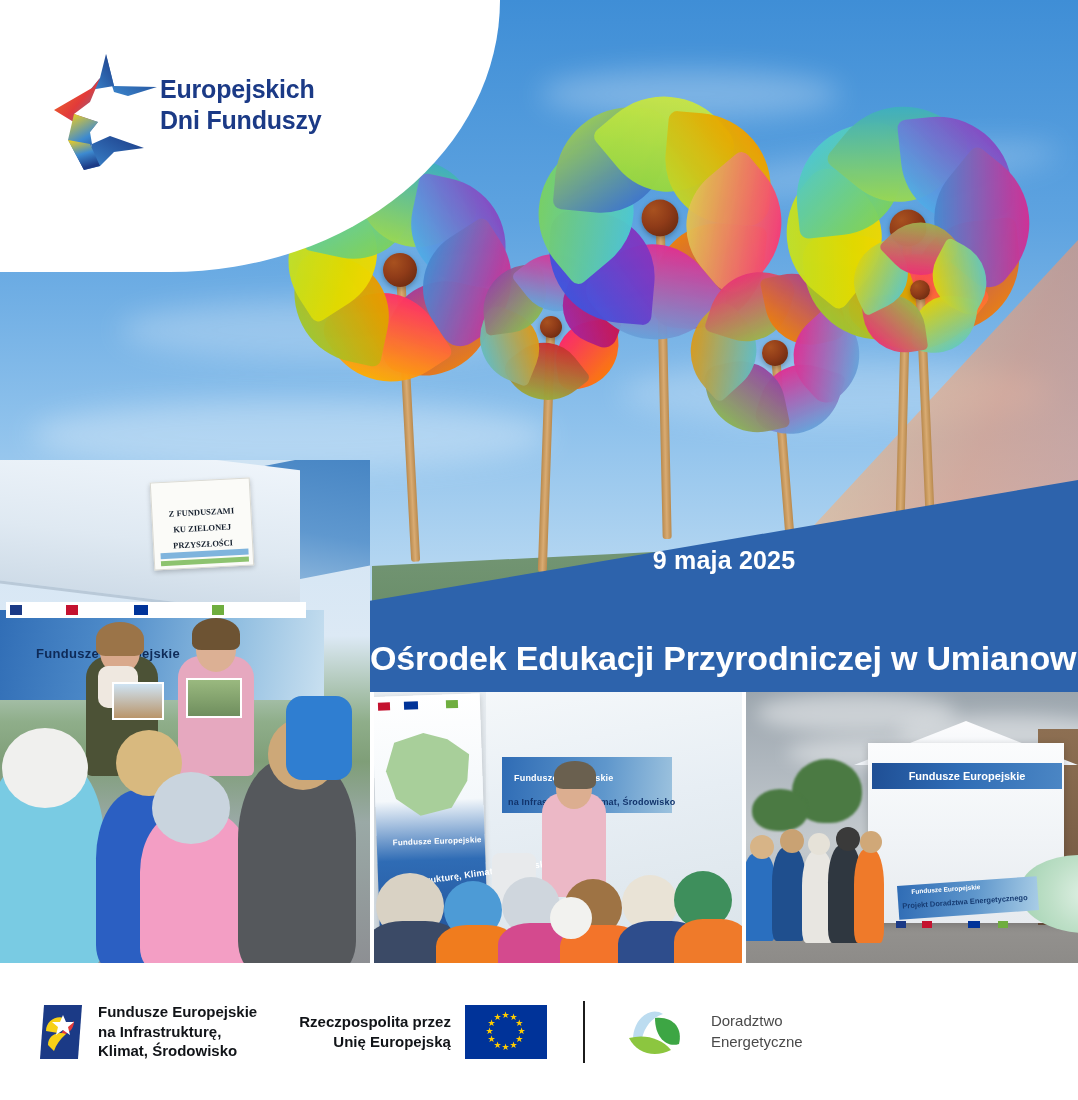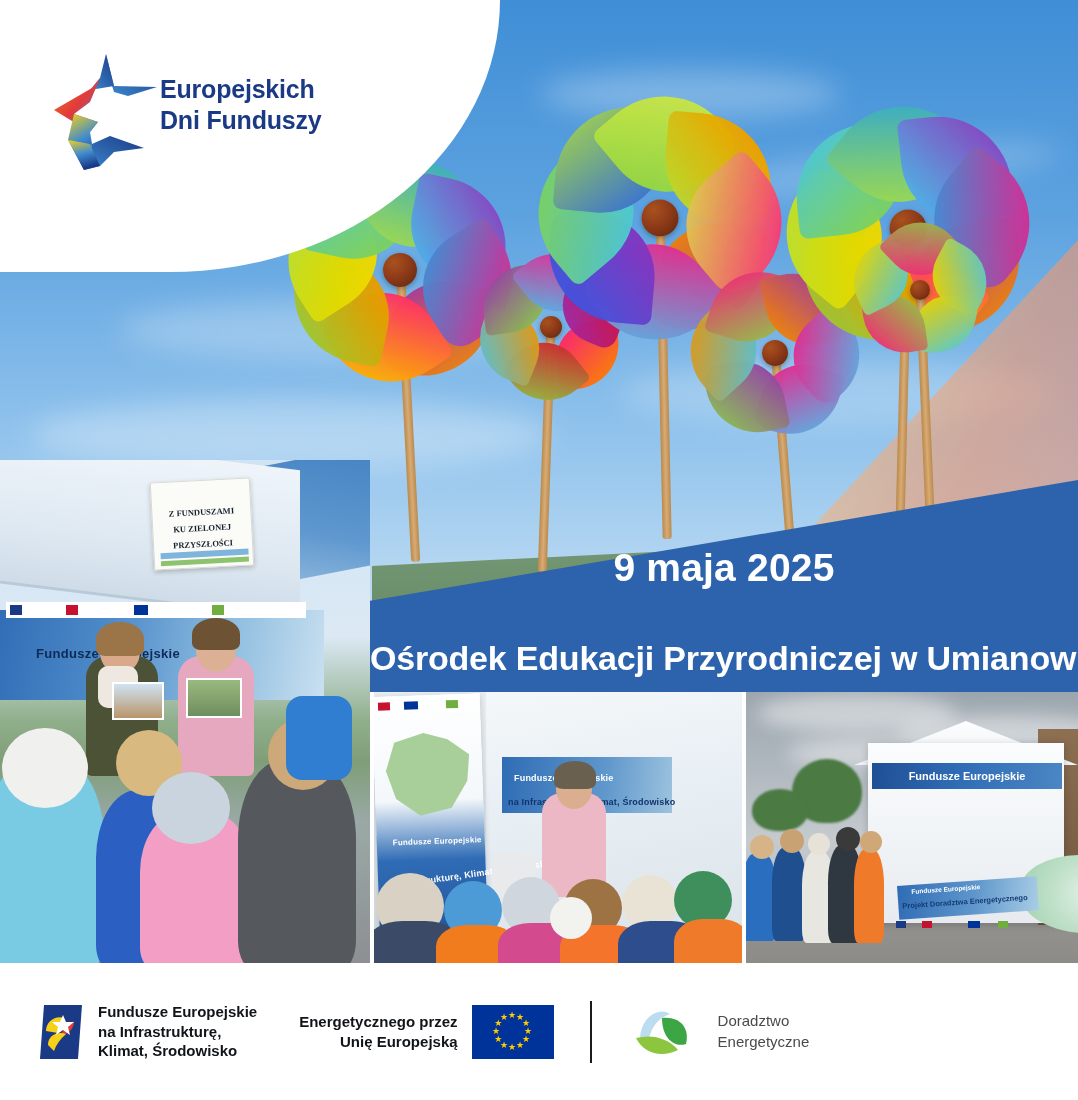--- a/index.html
+++ b/index.html
@@ -93,21 +93,21 @@
     position:absolute; left:370px; top:480px; width:708px; height:212px;
     background:#2d63ac; z-index:8;
     clip-path:polygon(0% 57%, 100% 0%, 100% 100%, 0% 100%);
   }
   .title-stack{
     position:absolute; left:370px; top:480px; width:708px; height:212px;
     z-index:9; color:#ffffff; text-align:center;
   }
   .t-date{
     position:absolute; left:0; right:0; top:66px;
-    font-size:39px; font-weight:bold; letter-spacing:.2px;
+    font-size:25px; font-weight:bold; letter-spacing:.2px;
   }
   .t-event{
     position:absolute; left:0; right:0; top:113px;
     font-size:35px; font-weight:bold; letter-spacing:.1px;
   }
   .t-place{
     position:absolute; left:0; right:-6px; top:159px;
     font-size:34px; font-weight:bold; letter-spacing:-.2px; white-space:nowrap;
   }
 
@@ -506,21 +506,21 @@
       <div class="f-label">
         <div>Fundusze Europejskie</div>
         <div>na Infrastrukturę,</div>
         <div>Klimat, Środowisko</div>
       </div>
     </div>
 
 
     <div class="f-item f-eu">
       <div class="f-label">
-        <div>Energetycznego przez</div>
+        <div>Rzeczpospolita przez</div>
         <div>Unię Europejską</div>
       </div>
       <div class="eu-flag" id="euflag">
           <div class="eu-star" style="color: rgb(255, 204, 0); left: 36.5px; top: 6.5px;">★</div>
           <div class="eu-star" style="color: rgb(255, 204, 0); left: 44.5px; top: 8.64359px;">★</div>
           <div class="eu-star" style="color: rgb(255, 204, 0); left: 50.3564px; top: 14.5px;">★</div>
           <div class="eu-star" style="color: rgb(255, 204, 0); left: 52.5px; top: 22.5px;">★</div>
           <div class="eu-star" style="color: rgb(255, 204, 0); left: 50.3564px; top: 30.5px;">★</div>
           <div class="eu-star" style="color: rgb(255, 204, 0); left: 44.5px; top: 36.3564px;">★</div>
           <div class="eu-star" style="color: rgb(255, 204, 0); left: 36.5px; top: 38.5px;">★</div>

